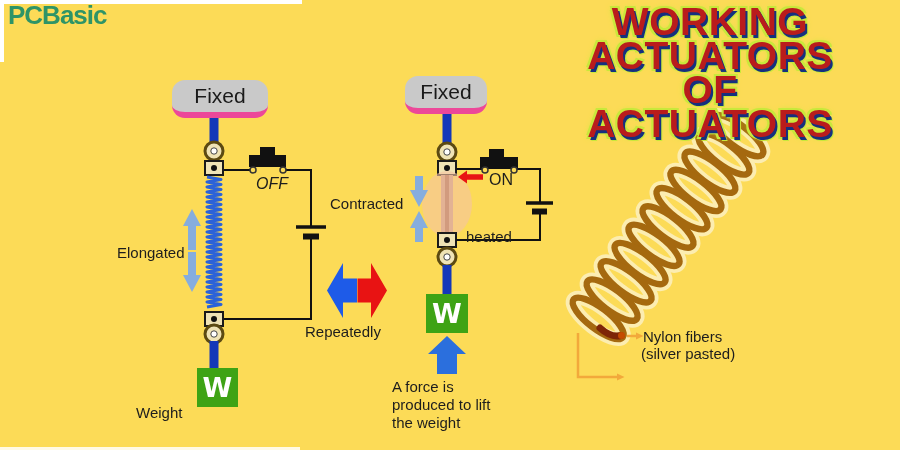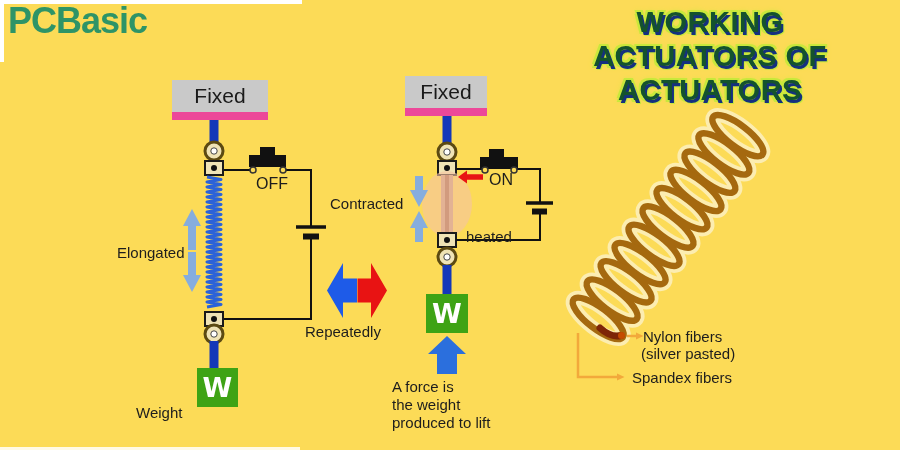--- a/index.html
+++ b/index.html
@@ -1,28 +1,28 @@
 <!DOCTYPE html>
 <html><head>
 <meta charset="utf-8">
 <style>
   html,body{margin:0;padding:0;background:#888;}
   .canvas{position:relative;width:900px;height:450px;background:#FCDB57;overflow:hidden;
           font-family:"Liberation Sans",sans-serif;}
   svg{position:absolute;left:0;top:0;}
   .lbl{position:absolute;color:#1d1d1d;font-size:15px;white-space:nowrap;line-height:17px;}
-  .brand{position:absolute;left:8px;top:0px;font-size:36px;font-weight:800;color:#2E9467;
+  .brand{position:absolute;left:8px;top:0px;font-size:26px;font-weight:800;color:#2E9467;
          letter-spacing:-1px;}
   .tagline{position:absolute;left:8px;top:40px;font-size:17px;font-weight:700;color:#2E9467;}
   .title{position:absolute;left:575px;top:5px;width:270px;text-align:center;font-weight:900;
-         font-size:29px;line-height:34px;color:#14532d;letter-spacing:.5px;
+         font-size:39px;line-height:34px;color:#b91c1c;letter-spacing:.5px;
          text-shadow:2px 3px 0 #15307F,-2px -2px 0 #C9E83B,2px -2px 0 #C9E83B,
                      -2px 2px 0 #C9E83B,3px 4px 0 #C9E83B,0 0 6px #C9E83B;}
-  .fixed-box{position:absolute;background:#C9C9C9;border-bottom:8px solid #ec4899;
-             color:#1a1a1a;font-size:21px;display:flex;align-items:center;justify-content:center;}
+  .fixed-box{position:absolute;background:#C9C9C9;border-bottom:6px solid #ec4899;
+             color:#1a1a1a;font-size:21px;display:flex;align-items:center;justify-content:center;border-radius:13px;}
   .wbox{position:absolute;background:#3EA315;color:#fff;font-weight:bold;font-size:27px;
         display:flex;align-items:center;justify-content:center;
         font-family:"DejaVu Sans",sans-serif;}
   .center{text-align:left;}
   .wstrip{position:absolute;background:#ffffff;}
 </style>
 </head>
 <body>
 
 <div class="canvas">
@@ -158,41 +158,40 @@
   </div>
 
   <div class="fixed-box" style="left:172px;top:80px;width:96px;height:32px;">
     <span>Fixed</span>
   </div>
   <div class="fixed-box" style="left:405px;top:76px;width:82px;height:32px;">
     <span>Fixed</span>
   </div>
 
   <div class="lbl" style="left:117px;top:244px;">Elongated</div>
-  <div class="lbl" style="left:256px;top:175px;font-size:16px;">OFF</div>
+  <div class="lbl" style="left:256px;top:175px;font-size:16px;font-style:italic;">OFF</div>
   <div class="lbl" style="left:136px;top:404px;text-align:right;">Weight</div>
 
   <div class="wbox" style="left:197px;top:368px;width:41px;height:39px;">
     <span>W</span>
   </div>
   <div class="wbox" style="left:426px;top:294px;width:42px;height:39px;">
     <span>W</span>
   </div>
 
   <div class="lbl" style="left:330px;top:195px;">Contracted</div>
   <div class="lbl" style="left:489px;top:171px;font-size:16px;">ON</div>
   <div class="lbl" style="left:466px;top:196px;margin-top:32px;">heated</div>
 
   <div class="lbl center" style="left:305px;top:322px;width:100px;line-height:19px;">
     <div>Repeatedly</div>
   </div>
 
   <div class="lbl center" style="left:392px;top:378px;width:120px;line-height:18px;">
     <div>A force is</div>
+    <div>produced to lift</div>
     <div>the weight</div>
-    <div>produced to lift</div>
   </div>
 
   <div class="lbl" style="left:643px;top:328px;">Nylon fibers</div>
   <div class="lbl" style="left:641px;top:345px;">(silver pasted)</div>
-  <div class="lbl" style="left:632px;top:369px;">Spandex fibers</div>
 
 </div>
 
 </body></html>

